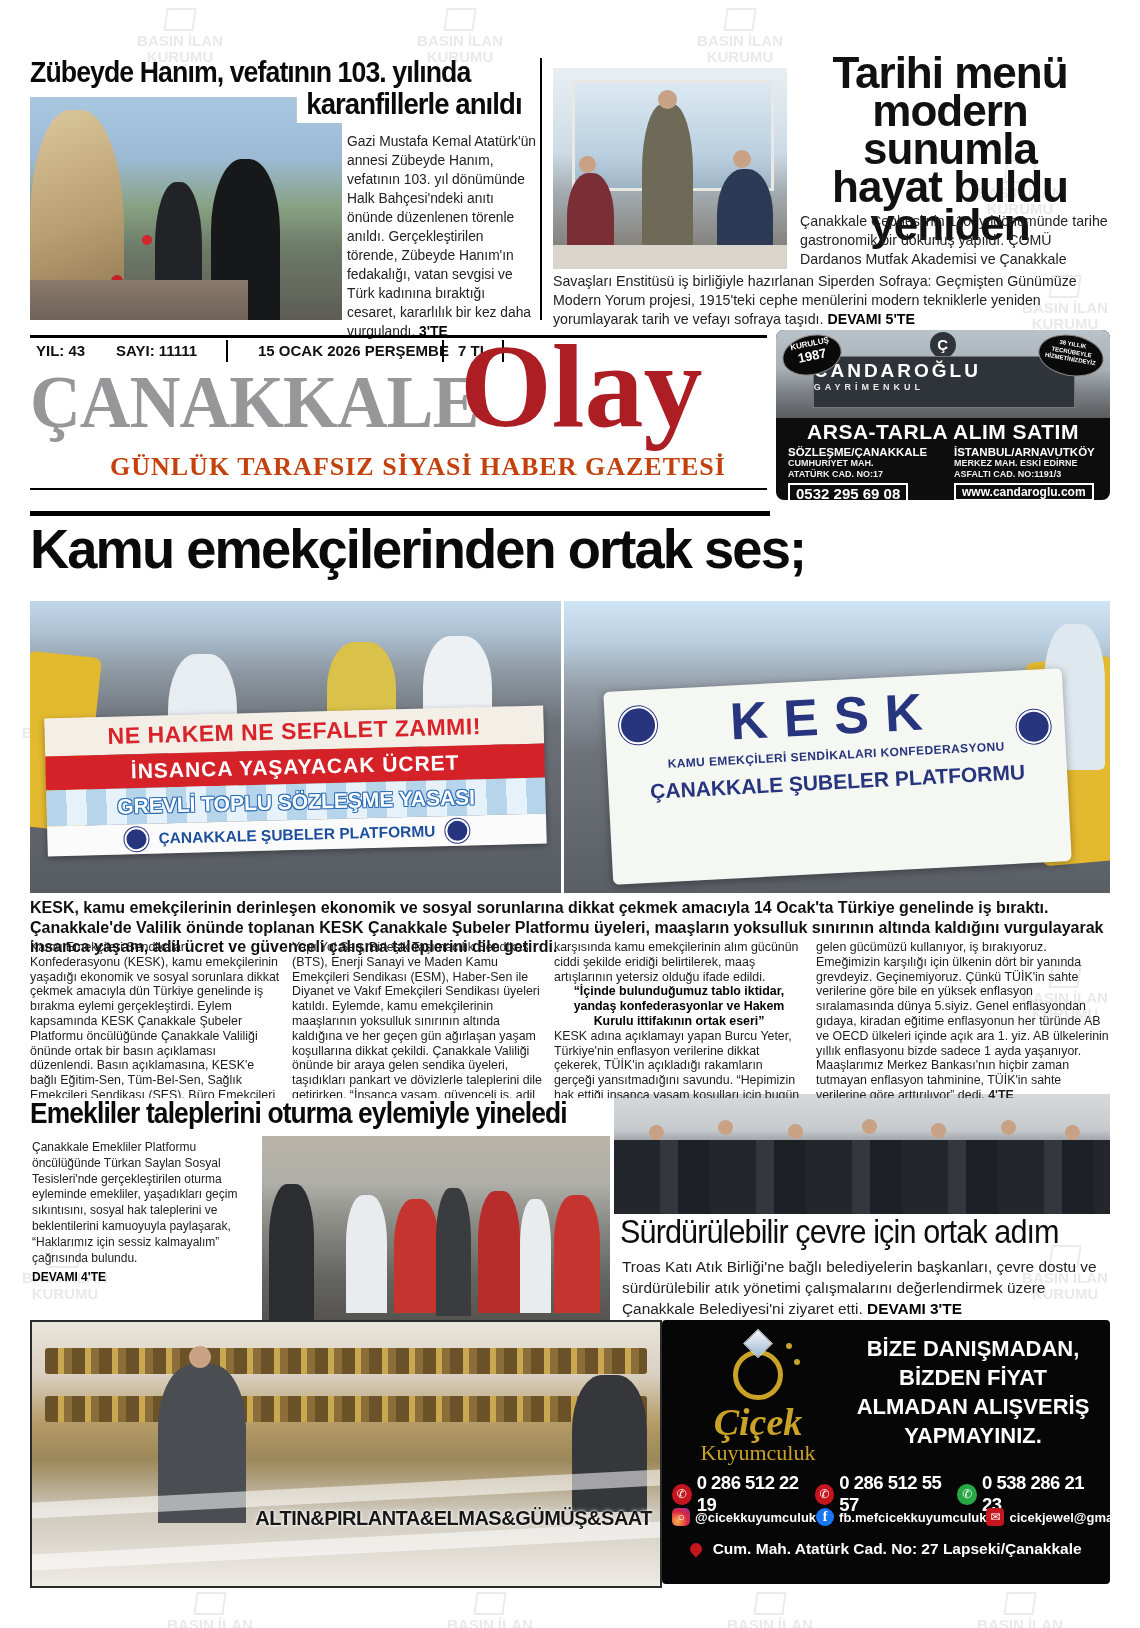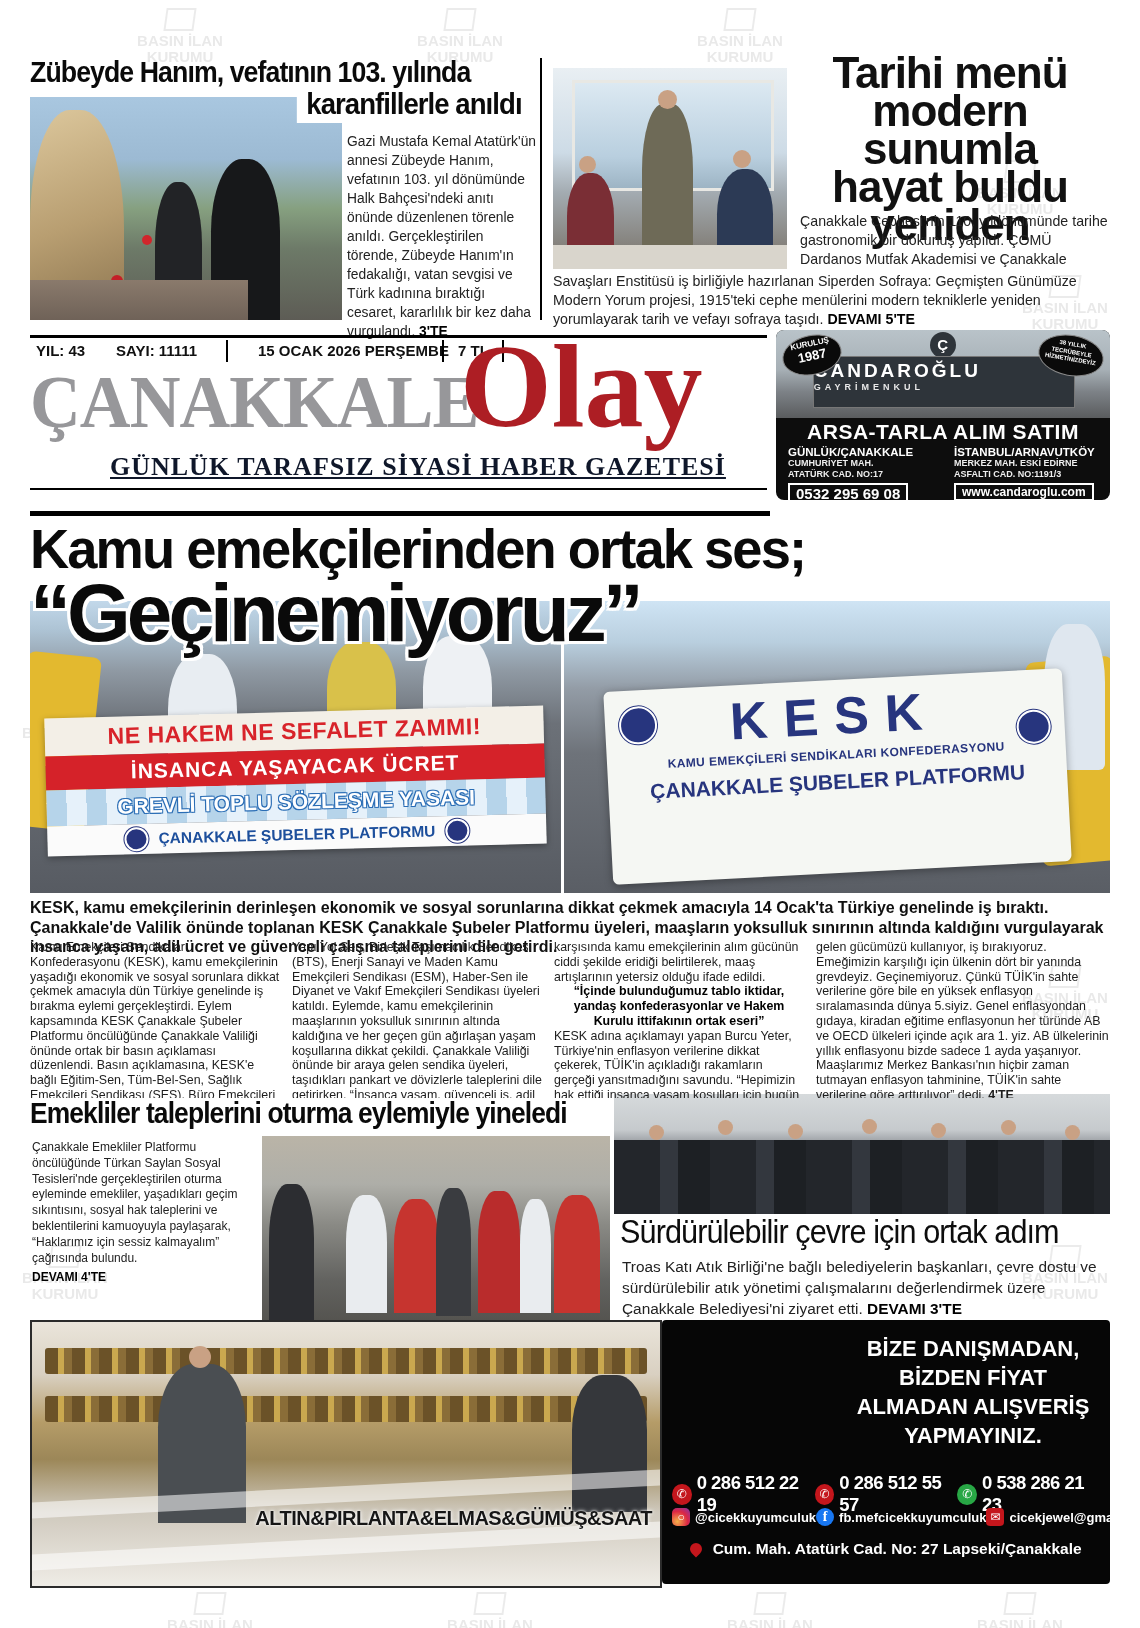--- a/index.html
+++ b/index.html
@@ -34,21 +34,21 @@
   .tr-body-full{left:553px;top:272px;width:557px;font-size:14.2px;line-height:19px;}
   
   .rule{background:#000;z-index:3;}
   .mh-info{position:absolute;top:342px;left:30px;font-size:15px;font-weight:bold;z-index:3;}
   .mh-info span{position:absolute;top:0;white-space:nowrap;}
   .mh-title-left{left:30px;top:360px;font-family:"Liberation Serif",serif;font-weight:bold;
       font-size:74px;color:#97979a;letter-spacing:-1px;z-index:3;white-space:nowrap;transform:scaleX(.95);transform-origin:left top;}
   .mh-title-right{left:460px;top:328px;font-family:"Liberation Serif",serif;font-weight:bold;
       font-size:118px;color:#ad1e24;z-index:4;white-space:nowrap;line-height:1;}
   .mh-tagline{left:110px;top:452px;width:560px;text-align:center;font-family:"Liberation Serif",serif;
-      font-weight:bold;font-size:26px;letter-spacing:1px;color:#0f172a;z-index:3;white-space:nowrap;text-decoration:underline;}
+      font-weight:bold;font-size:26px;letter-spacing:1px;color:#c2410c;z-index:3;white-space:nowrap;}
   
   .ad-cd{left:776px;top:330px;width:334px;height:170px;background:#0d0d0d;border-radius:8px;z-index:3;color:#fff;}
   .cd-photo{position:absolute;left:0;top:0;width:100%;height:88px;border-radius:8px 8px 0 0;overflow:hidden;
       background:linear-gradient(180deg,#b9c3c9 0%,#a7b0b6 45%,#7d8287 70%,#5a5c5e 100%);}
   .cd-board{position:absolute;left:11%;top:30%;width:78%;height:56%;background:#2e343a;border:1px solid #777;
       text-align:left;color:#fff;}
   .cd-board .b1{font-size:19px;font-weight:bold;letter-spacing:3px;margin-top:3px;}
   .cd-board .b2{font-size:9px;font-weight:bold;letter-spacing:4px;color:#e8e8e8;}
   .cd-logo{position:absolute;left:46%;top:2px;width:26px;height:26px;border-radius:50%;background:#2e343a;
       color:#fff;font-weight:bold;text-align:center;line-height:26px;font-size:15px;}
@@ -268,36 +268,35 @@
         <div class="b1">CANDAROĞLU</div>
         <div class="b2">GAYRİMENKUL</div>
       </div>
     </div>
     <div class="cd-badge l">
       <span>KURULUŞ</span><em>1987</em>
     </div>
     <div class="cd-badge r">38 YILLIK TECRÜBEYLE HİZMETİNİZDEYİZ</div>
     <div class="cd-service">ARSA-TARLA ALIM SATIM</div>
     <div class="cd-col" style="left:12px;width:155px">
-      <div class="city">GÜNLÜK/ÇANAKKALE</div>
+      <div class="city">SÖZLEŞME/ÇANAKKALE</div>
       <div class="ad1">CUMHURİYET MAH.</div>
       <div class="ad1">ATATÜRK CAD. NO:17</div>
       <div class="cd-box" style="font-size:15px">0532 295 69 08</div>
     </div>
     <div class="cd-col" style="left:178px;width:150px">
       <div class="city">İSTANBUL/ARNAVUTKÖY</div>
       <div class="ad1">MERKEZ MAH. ESKİ EDİRNE</div>
       <div class="ad1">ASFALTI CAD. NO:1191/3</div>
       <div class="cd-box" style="font-size:12px">www.candaroglu.com</div>
     </div>
   </div>
 
   <div class="abs rule" style="left:30px;top:511px;width:740px;height:5px"></div>
   <div class="abs hl ms-h1">Kamu emekçilerinden ortak ses;</div>
-  <div class="abs hl ms-h2">“Geçinemiyoruz”</div>
 
   <div class="ms-photos">
     <div class="ms-ph l">
       <div class="fig" style="left:-2%;top:18%;width:14%;height:60%;background:#e3b92f;border-radius:8px;transform:rotate(6deg);"></div>
       <div class="fig" style="left:26%;top:18%;width:13%;height:48%;background:#e8edf2;border-radius:40% 40% 6px 6px;"></div>
       <div class="fig" style="left:56%;top:14%;width:13%;height:40%;background:#d9c14a;border-radius:40% 40% 6px 6px;"></div>
       <div class="fig" style="left:74%;top:12%;width:13%;height:44%;background:#eef1f4;border-radius:40% 40% 6px 6px;"></div>
       <div class="banner-l">
         <div class="s s1">NE HAKEM NE SEFALET ZAMMI!</div>
         <div class="s s2">İNSANCA YAŞAYACAK ÜCRET</div>
@@ -372,20 +371,29 @@
     <div class="shelf" style="top:28%"></div>
     <div class="fig" style="left:20%;top:16%;width:14%;height:60%;background:#4a4e52;border-radius:40% 40% 0 0;"></div>
     <span class="head" style="left:25%;top:9%;width:22px;height:22px;"></span>
     <div class="fig" style="left:86%;top:20%;width:12%;height:52%;background:#35373b;border-radius:40% 40% 0 0;"></div>
     <div class="glass" style="top:62%"></div>
     <div class="glass" style="top:82%"></div>
     <div class="bl-caption">ALTIN&amp;PIRLANTA&amp;ELMAS&amp;GÜMÜŞ&amp;SAAT</div>
   </div>
 
   <div class="abs ck">
+    <div class="ck-logo">
+      <div class="ck-ring">
+        <span class="ck-diamond"></span>
+        <span class="ck-dot" style="right:-14px;top:-12px"></span>
+        <span class="ck-dot" style="right:-22px;top:4px"></span>
+      </div>
+      <div class="ck-b1">Çiçek</div>
+      <div class="ck-b2">Kuyumculuk</div>
+    </div>
     <div class="ck-slogan">BİZE DANIŞMADAN, BİZDEN FİYAT ALMADAN ALIŞVERİŞ YAPMAYINIZ.</div>
     <div class="ck-row ck-phones">
       <span class="ck-item">
         <span class="icn phone">✆</span>
         <span class="num">0 286 512 22 19</span>
       </span>
       <span class="ck-item">
         <span class="icn phone">✆</span>
         <span class="num">0 286 512 55 57</span>
       </span>

